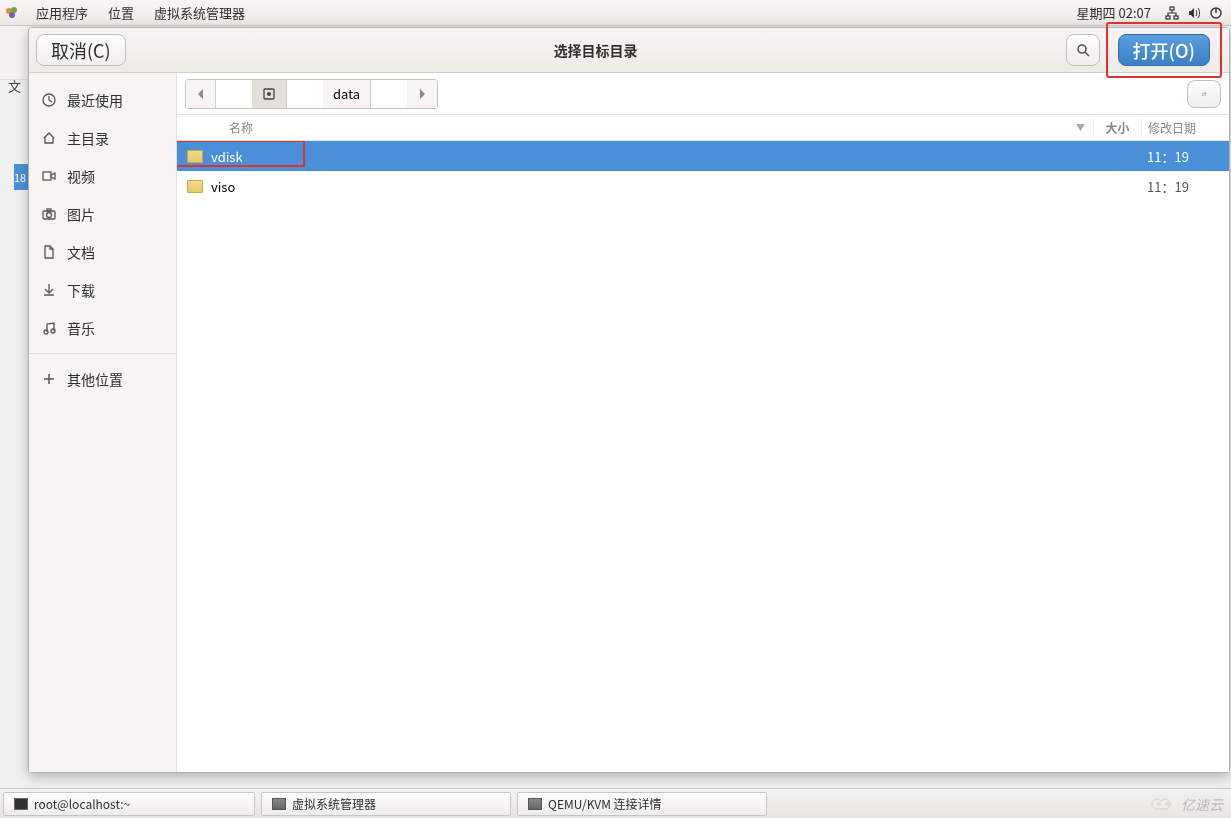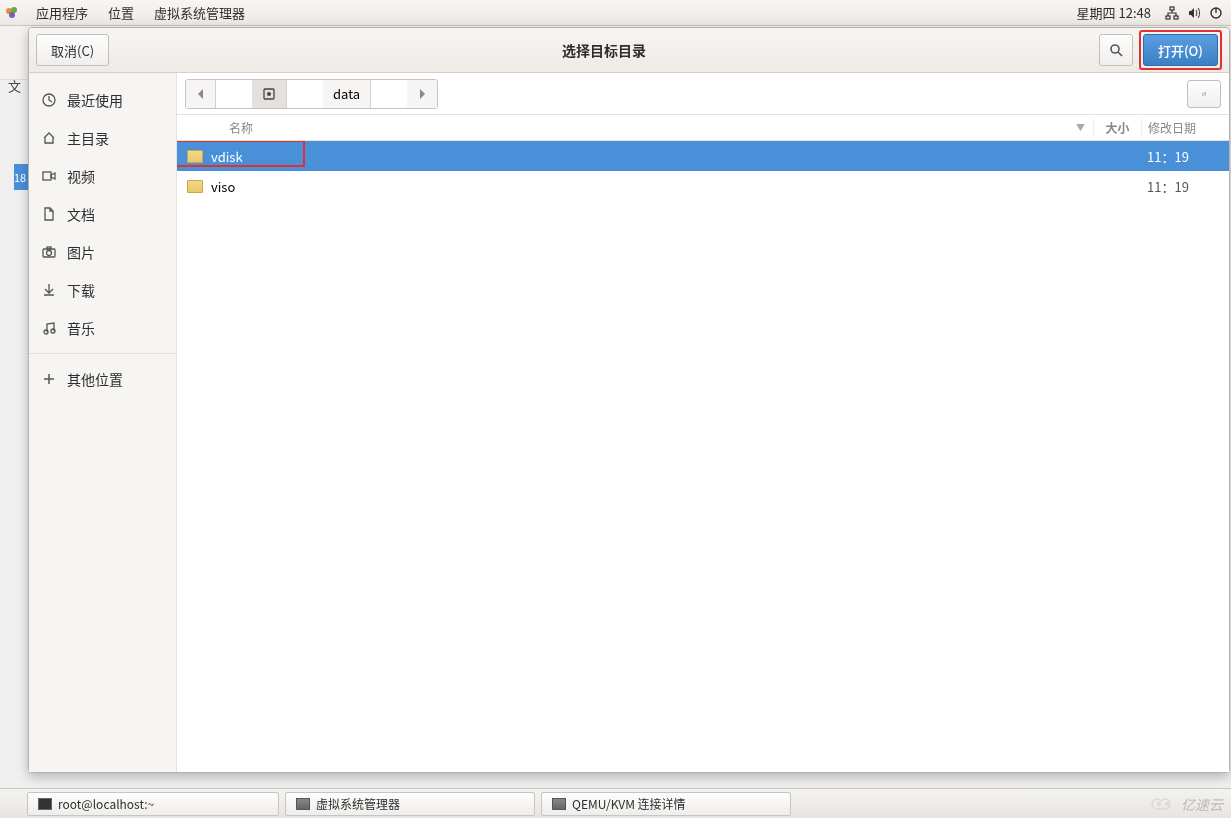--- a/index.html
+++ b/index.html
@@ -14,25 +14,25 @@
 .top-panel .clock { padding: 0 10px; }
 
 
 .bg-window { position:absolute; top:26px; left:0; right:0; height:54px; background:#f4f2f0; border-bottom:1px solid #ddd;}
 .bg-label { position:absolute; top:76px; left:8px; font-size:13px; color:#444;}
 .bg-row { position:absolute; top:164px; left:14px; width:16px; height:26px; background:#4a90d9; color:white; font-size:11px; line-height:26px; overflow:hidden;}
 
 
 .dialog { position: absolute; top: 27px; left: 28px; width: 1202px; height: 746px; background: #fff; border: 1px solid #b5b1ad; border-radius: 4px; box-shadow: 0 4px 12px rgba(0,0,0,0.25); display:flex; flex-direction:column; }
 .dialog-titlebar { height: 45px; background: linear-gradient(#f7f5f3,#eeeae6); border-bottom: 1px solid #d4d0cc; display:flex; align-items:center; padding: 0 7px; border-radius:4px 4px 0 0;}
-.btn { height: 32px; padding: 0 14px; background: linear-gradient(#fdfdfd,#f1efed); border:1px solid #c2beba; border-radius:3px; font-size:13px; color:#2e2e2e; cursor:pointer; display:inline-flex; align-items:center; justify-content:center;text-align:right;}
+.btn { height: 32px; padding: 0 14px; background: linear-gradient(#fdfdfd,#f1efed); border:1px solid #c2beba; border-radius:8px; font-size:18px; color:#2e2e2e; cursor:pointer; display:inline-flex; align-items:center; justify-content:center;text-align:right;}
 .btn-primary { background: linear-gradient(#5a9fe0,#3b7fc4); color:#fff; border-color:#2f6aa8; font-weight:500;}
 .dialog-title { flex:1; text-align:center; font-size:14px; font-weight:bold; color:#2e2e2e;}
 .search-btn { width:34px; padding:0; margin-right:6px;}
-.open-wrap { border:2px solid #e03030; border-radius:3px; padding:2px;}
+.open-wrap { border:2px solid #e03030; border-radius:3px; padding:10px;}
 
 .dialog-body { flex:1; display:flex; min-height:0;}
 .sidebar { width: 148px; background:#f7f5f3; border-right:1px solid #e6e2de; padding-top:8px;}
 .side-item { display:flex; align-items:center; height:38px; padding:0 12px; font-size:14px; color:#2e2e2e; cursor:pointer; gap:10px;}
 .side-sep { height:1px; background:#e2deda; margin:6px 0;}
 .side-icon { width:16px; display:flex; justify-content:center; color:#555;}
 
 .main { flex:1; display:flex; flex-direction:column; min-width:0;}
 .pathbar { height:42px; border-bottom:1px solid #e6e2de; display:flex; align-items:center; padding:0 8px; gap:0;}
 .path-group { display:flex; border:1px solid #c8c4c0; border-radius:3px; overflow:hidden;gap:36px;}
@@ -52,21 +52,21 @@
 .file-row { height:30px; display:flex; align-items:center; font-size:13px; padding:0 0 0 10px; cursor:pointer;}
 .file-row .fname { flex:1; display:flex; align-items:center; gap:8px;}
 .file-row .fsize { width:48px; text-align:center;}
 .file-row .fdate { width:88px; padding-left:6px; color:#555;}
 .file-row.selected { background:#4a90d9; color:#fff;}
 .file-row.selected .fdate { color:#fff;}
 .folder-icon { width:16px; height:13px; background:linear-gradient(#f4d989,#e8c86c); border:1px solid #caa84a; border-radius:1px 1px 0 0; position:relative;}
 .row-highlight { position:absolute; border:2px solid #e03030; pointer-events:none;}
 
 
-.taskbar { position:absolute; left:0; right:0; bottom:0; height:30px; background:linear-gradient(#f4f2f0,#e8e4e0); border-top:1px solid #c9c5c1; display:flex; align-items:center; font-size:12px; color:#2e2e2e;padding-left:24px;}
+.taskbar { position:absolute; left:0; right:0; bottom:0; height:30px; background:linear-gradient(#f4f2f0,#e8e4e0); border-top:1px solid #c9c5c1; display:flex; align-items:center; font-size:12px; color:#2e2e2e;}
 .task-item { height:24px; margin:0 3px; padding:0 10px; background:linear-gradient(#fdfdfd,#efedeb); border:1px solid #c8c4c0; border-radius:2px; display:flex; align-items:center; gap:6px; cursor:pointer; min-width:250px;}
 .task-item.first { min-width:252px;}
 .task-icon { width:14px; height:12px; display:inline-block;}
 .term-icon { background:#333; border:1px solid #666;}
 .vm-icon { background:linear-gradient(#888,#666); border:1px solid #555;}
 .watermark { position:absolute; right:8px; bottom:4px; font-size:14px; color:#bbb; display:flex; align-items:center; gap:4px; font-style:italic;}
 .watermark svg { opacity:.35;}
 </style>
 </head>
 <body>
@@ -76,21 +76,21 @@
     <svg width="14" height="14" viewBox="0 0 14 14">
         <circle cx="4" cy="5" r="3" fill="#e28f3b"></circle>
         <circle cx="9" cy="4" r="3" fill="#6aa84f"></circle>
         <circle cx="7" cy="9" r="3" fill="#7a5fb0"></circle>
       </svg>
   </span>
   <span class="menu-item">应用程序</span>
   <span class="menu-item">位置</span>
   <span class="menu-item">虚拟系统管理器</span>
   <span class="spacer"></span>
-  <span class="clock">星期四 12:48</span>
+  <span class="clock">星期四 02:07</span>
   <span class="tray-icon">
       <svg width="14" height="14" viewBox="0 0 14 14" stroke="#333" stroke-width="1.2" fill="none">
         <rect x="5" y="1" width="4" height="3"></rect>
         <rect x="1" y="10" width="4" height="3"></rect>
         <rect x="9" y="10" width="4" height="3"></rect>
         <path d="M7 4v3M3 10V7h8v3"></path>
       </svg>
     </span>
   <span class="tray-icon">
       <svg width="14" height="14" viewBox="0 0 14 14" fill="#333">
@@ -148,36 +148,36 @@
         <span class="side-icon">
             <svg width="14" height="12" viewBox="0 0 14 12" fill="none" stroke="#555" stroke-width="1.3">
               <rect x="1" y="2" width="8" height="8"></rect>
               <path d="M9 5l4-2v6l-4-2z"></path>
             </svg>
           </span>
         <span>视频</span>
       </div>
       <div class="side-item">
         <span class="side-icon">
-            <svg width="12" height="14" viewBox="0 0 12 14" fill="none" stroke="#555" stroke-width="1.3">
-              <path d="M2 1h5l3 3v9H2z"></path>
-              <path d="M7 1v3h3"></path>
-            </svg>
-          </span>
-        <span>文档</span>
-      </div>
-      <div class="side-item">
-        <span class="side-icon">
             <svg width="14" height="12" viewBox="0 0 14 12" fill="none" stroke="#555" stroke-width="1.3">
               <rect x="1" y="3" width="12" height="8" rx="1"></rect>
               <circle cx="7" cy="7" r="2.5"></circle>
               <rect x="5" y="1" width="4" height="2"></rect>
             </svg>
           </span>
         <span>图片</span>
+      </div>
+      <div class="side-item">
+        <span class="side-icon">
+            <svg width="12" height="14" viewBox="0 0 12 14" fill="none" stroke="#555" stroke-width="1.3">
+              <path d="M2 1h5l3 3v9H2z"></path>
+              <path d="M7 1v3h3"></path>
+            </svg>
+          </span>
+        <span>文档</span>
       </div>
       <div class="side-item">
         <span class="side-icon">
             <svg width="14" height="14" viewBox="0 0 14 14" fill="none" stroke="#555" stroke-width="1.3">
               <path d="M7 1v8M3 6l4 4 4-4M2 12h10"></path>
             </svg>
           </span>
         <span>下载</span>
       </div>
       <div class="side-item">

